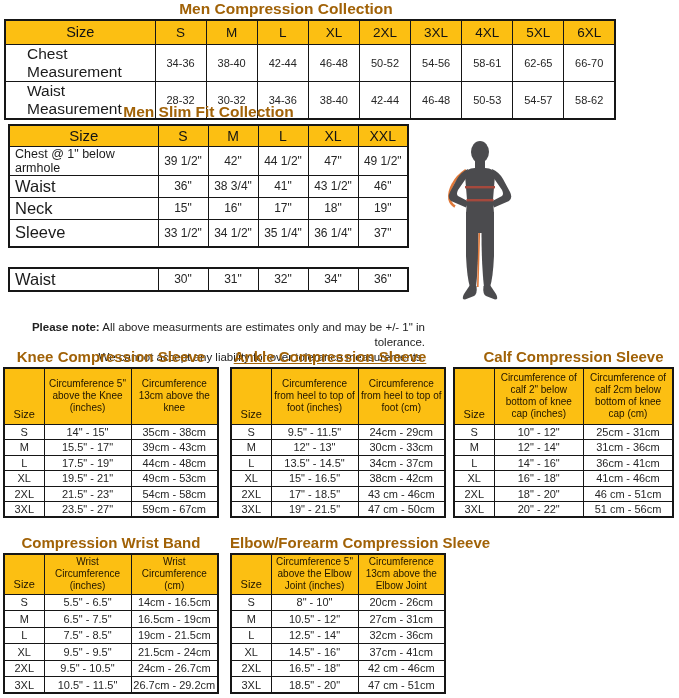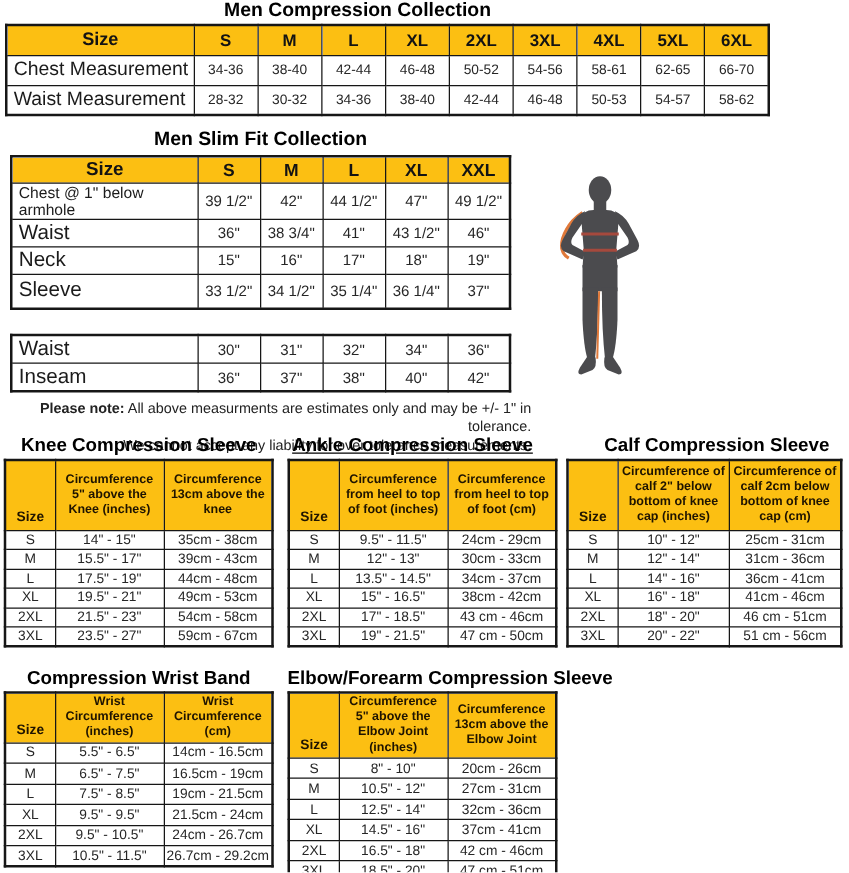--- a/index.html
+++ b/index.html
@@ -1,34 +1,34 @@
 <!DOCTYPE html>
 <html style="--header-bg: #FCBF12; --border: #161616;"><head>
 <meta charset="utf-8">
 <style>
   * { margin:0; padding:0; box-sizing:border-box; }
   html,body { background:#fff; }
   body { font-family:"Liberation Sans", sans-serif; color:#1c1c1c; }
   .canvas { position:relative; width:679px; height:698px; background:#fff; overflow:hidden; }
 
-  .ttl { position:absolute; font-weight:bold; text-align:center; color:#000000; letter-spacing:0; }
+  .ttl { position:absolute; font-weight:bold; text-align:center; color:#a16207; letter-spacing:0; }
   .ttl-big { font-size:15.5px; }
   .ttl-small { font-size:15px; white-space:nowrap;text-align:center; }
 
   table { position:absolute; border-collapse:collapse; table-layout:fixed; background:#fff;
           border:2px solid var(--border,#161616); }
   th, td { border:1px solid var(--border,#161616); overflow:hidden; vertical-align:middle; }
-  th { background:var(--header-bg,#FCBF12); font-weight:bold; color:#131313; }
+  th { background:var(--header-bg,#FCBF12); font-weight:normal; color:#131313; }
 
   
   .t1 { left:4px; top:19px; width:612px; }
   .t1 th { font-size:13.5px; height:24px; text-align:center; }
   .t1 th:first-child { width:150px; font-size:14.5px; }
   .t1 td { font-size:11px; text-align:center; height:24px; color:#262626; }
-  .t1 td.rowlabel { font-size:15.5px; text-align:left; padding-left:5px; color:#1b1b1b; }
+  .t1 td.rowlabel { font-size:15.5px; text-align:left; padding-left:21px; color:#1b1b1b; }
 
   .t2 { left:8px; top:124px; width:401px; }
   .t2 th { font-size:14px; height:21px; text-align:center; }
   .t2 th:first-child { width:149px; font-size:15px; }
   .t2 td { font-size:12px; text-align:center; height:22px; color:#262626; }
   .t2 td.rowlabel { font-size:16.5px; text-align:left; padding-left:5px; color:#1b1b1b; }
   .t2 td.rowlabel.smalllabel { font-size:12.5px; }
   .t2 tbody tr:first-child td { height:19px; }
   .t2 tbody tr:last-child td { height:28px; }
 
@@ -160,28 +160,20 @@
   <table class="t3">
     <tbody>
         <tr>
           <td class="rowlabel">Waist</td>
           <td>30"</td>
           <td>31"</td>
           <td>32"</td>
           <td>34"</td>
           <td>36"</td>
         </tr>
-        <tr>
-          <td class="rowlabel">Inseam</td>
-          <td>36"</td>
-          <td>37"</td>
-          <td>38"</td>
-          <td>40"</td>
-          <td>42"</td>
-        </tr>
       </tbody>
   </table>
 
   <div class="note">
     <div><b>Please note:</b><span> All above measurments are estimates only and may be +/- 1" in tolerance.</span></div>
     <div>We cannot accept any liability for over tolerance measurements.</div>
   </div>
 
   <svg class="figure" viewBox="0 0 90 190" aria-hidden="true">
 

